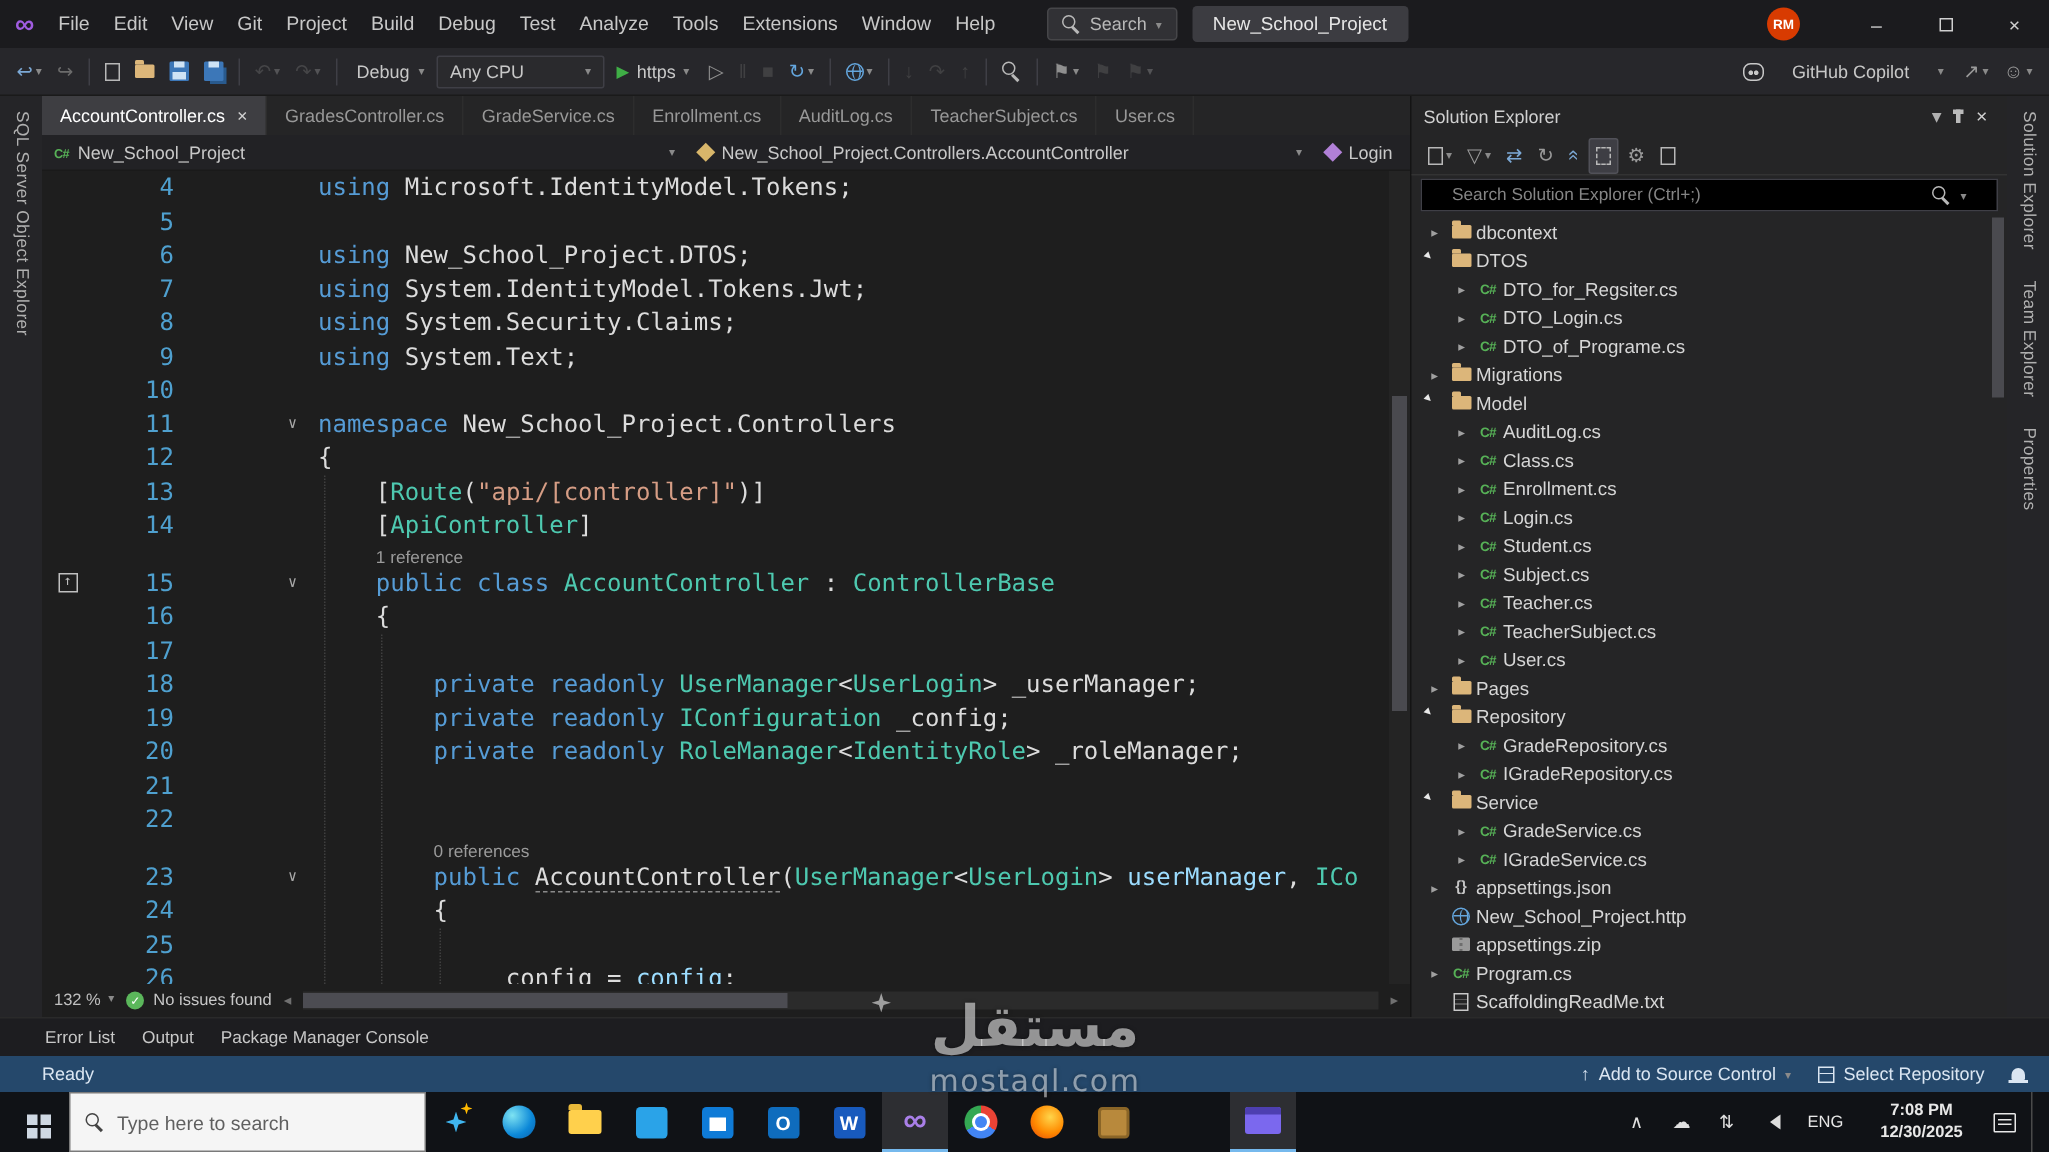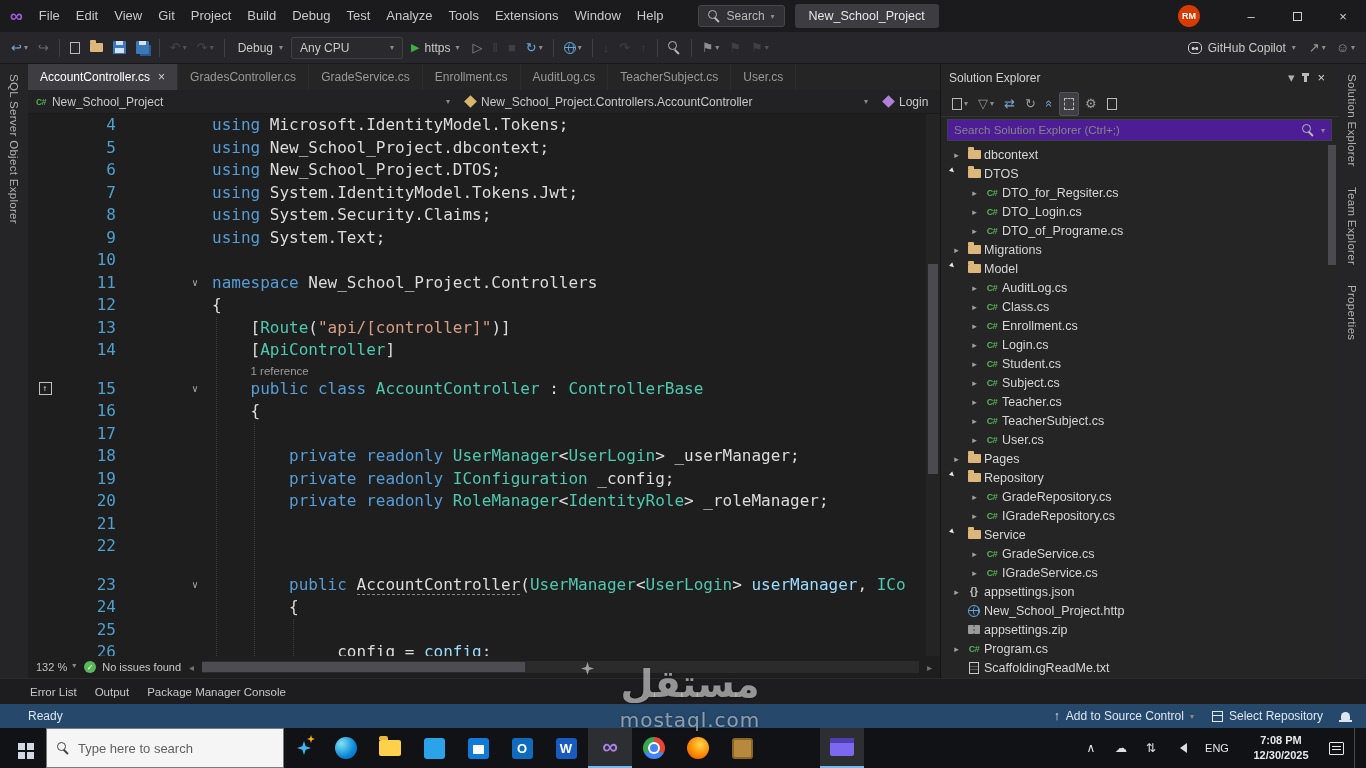--- a/index.html
+++ b/index.html
@@ -24,21 +24,21 @@
   .tbi{display:flex;align-items:center;gap:2px;padding:0 4px;height:24px;margin:0 1px;}
   .tbi-act{background:#3e3e44;border:1px solid #515158;border-radius:2px;}
   .tbi-dis{opacity:.45;}
   .gly{display:inline-block;font-size:13px;line-height:1;}
   .ddm{font-size:8px;color:#8a8a8a;}
   .tsep{width:1px;height:18px;background:#3f3f46;margin:0 5px;}
   .combo{display:flex;align-items:center;gap:6px;padding:0 8px;font-size:12px;color:#c8c8c8;}
   .combo.boxed{border:1px solid #3f3f46;background:#2a2a2d;height:22px;width:112px;justify-content:space-between;border-radius:2px;}
   .runbtn{display:flex;align-items:center;gap:5px;padding:0 8px;font-size:12px;color:#c8c8c8;}
   .play{color:#3fae46;font-size:11px;}
-  .copilot{display:flex;align-items:center;gap:6px;font-size:12px;color:#c8c8c8;padding:0 8px;}
+  .copilot{display:flex;align-items:center;gap:19px;font-size:12px;color:#c8c8c8;padding:0 8px;}
   .cop-ic{width:14px;height:12px;border:1.5px solid #c8c8c8;border-radius:5px;background:
     radial-gradient(circle at 35% 55%, #c8c8c8 1.3px, transparent 1.8px),
     radial-gradient(circle at 65% 55%, #c8c8c8 1.3px, transparent 1.8px);}
   .spacer{flex:1;}
 
   
   .content{flex:1;display:flex;min-height:0;}
   .vstrip{width:28px;background:#252528;display:flex;flex-direction:column;align-items:center;padding-top:10px;gap:20px;flex:0 0 28px;}
   .vlabel{writing-mode:vertical-rl;font-size:11.5px;color:#b0b0b0;letter-spacing:.3px;}
   .editor-col{flex:1;display:flex;flex-direction:column;min-width:0;background:#1e1e1e;}
@@ -87,21 +87,21 @@
   .hs-arrow{color:#707070;font-size:10px;}
   .hs-track{flex:1;height:12px;background:#2b2b2b;position:relative;}
   .hs-thumb{position:absolute;left:0;top:1px;bottom:1px;width:45%;background:#4c4c52;}
 
   
   .se{width:398px;flex:0 0 398px;background:#252526;border-left:1px solid #141414;display:flex;flex-direction:column;min-height:0;}
   .se-header{height:27px;display:flex;align-items:center;padding:0 8px;font-size:12px;color:#d0d0d0;flex:0 0 27px;}
   .se-header .tb-group{margin-left:auto;}
   .se-toolbar{height:26px;display:flex;align-items:center;padding:0 6px;border-bottom:1px solid #333;flex:0 0 26px;}
   .se-search{height:26px;display:flex;align-items:center;padding:2px 6px;flex:0 0 26px;}
-  .se-search-box{flex:1;height:22px;background:#4c1d95;border:1px solid #3f3f46;display:flex;align-items:center;padding:0 6px;gap:6px;}
+  .se-search-box{flex:1;height:22px;background:#000000;border:1px solid #3f3f46;display:flex;align-items:center;padding:0 20px;gap:6px;}
   .se-search-input{flex:1;background:transparent;border:none;outline:none;font-size:11.5px;color:#c8c8c8;font-family:"Liberation Sans",sans-serif;}
   .se-search-input::placeholder{color:#858585;}
   .se-tree{flex:1;position:relative;overflow:hidden;padding-top:2px;}
   .trow{height:19px;display:flex;align-items:center;font-size:12.5px;color:#d6d6d6;white-space:nowrap;}
   .tarrow{width:15px;flex:0 0 15px;font-size:9px;color:#a0a0a0;display:flex;justify-content:center;}
   .texp{color:#e8e8e8;}
   .texp,.tarrow span{display:inline-block;}
   .tarrow.texp{transform:rotate(45deg);}
   .ticon{width:20px;flex:0 0 20px;display:flex;align-items:center;justify-content:center;}
   .ic-cs{font-size:9px;font-weight:bold;color:#57b157;letter-spacing:-.5px;}
@@ -378,40 +378,40 @@
         </div>
         <div class="bc-seg bc-3">
           <span class="dia dia-purple"></span>
           <span>Login</span>
         </div>
       </div>
 
       <div class="code-area">
         <div>
             <div class="crow"><span class="gut"></span><span class="lnum">4</span><span class="fold"></span><span class="codetext"><span class="tok-k">using</span><span class="tok-p"> Microsoft.IdentityModel.Tokens;</span></span></div>
-            <div class="crow"><span class="gut"></span><span class="lnum">5</span><span class="fold"></span><span class="codetext"><span class="tok-k">using</span><span class="tok-p"> New_School_Project.dbcontext;</span></span></div>
+            <div class="crow"><span class="gut"></span><span class="lnum">5</span><span class="fold"></span></div>
             <div class="crow"><span class="gut"></span><span class="lnum">6</span><span class="fold"></span><span class="codetext"><span class="tok-k">using</span><span class="tok-p"> New_School_Project.DTOS;</span></span></div>
             <div class="crow"><span class="gut"></span><span class="lnum">7</span><span class="fold"></span><span class="codetext"><span class="tok-k">using</span><span class="tok-p"> System.IdentityModel.Tokens.Jwt;</span></span></div>
             <div class="crow"><span class="gut"></span><span class="lnum">8</span><span class="fold"></span><span class="codetext"><span class="tok-k">using</span><span class="tok-p"> System.Security.Claims;</span></span></div>
             <div class="crow"><span class="gut"></span><span class="lnum">9</span><span class="fold"></span><span class="codetext"><span class="tok-k">using</span><span class="tok-p"> System.Text;</span></span></div>
             <div class="crow"><span class="gut"></span><span class="lnum">10</span><span class="fold"></span><span class="codetext"></span></div>
             <div class="crow"><span class="gut"></span><span class="lnum">11</span><span class="fold"><span class="foldarrow">∨</span></span><span class="codetext"><span class="tok-k">namespace</span><span class="tok-p"> New_School_Project.Controllers</span></span></div>
             <div class="crow"><span class="gut"></span><span class="lnum">12</span><span class="fold"></span><span class="codetext"><span class="tok-p">{</span></span></div>
             <div class="crow"><span class="gut"></span><span class="lnum">13</span><span class="fold"></span><span class="codetext"><span class="tok-p">    [</span><span class="tok-ty">Route</span><span class="tok-p">(</span><span class="tok-s">"api/[controller]"</span><span class="tok-p">)]</span></span></div>
             <div class="crow"><span class="gut"></span><span class="lnum">14</span><span class="fold"></span><span class="codetext"><span class="tok-p">    [</span><span class="tok-ty">ApiController</span><span class="tok-p">]</span></span></div>
             <div class="crow lensrow"><span class="gut"></span><span class="lnum"></span><span class="fold"></span><span class="codetext"><span class="tok-p">    </span><span class="lens">1 reference</span></span></div>
             <div class="crow"><span class="gut"><span class="refic">↑</span></span><span class="lnum">15</span><span class="fold"><span class="foldarrow">∨</span></span><span class="codetext"><span class="tok-p">    </span><span class="tok-k">public</span><span class="tok-p"> </span><span class="tok-k">class</span><span class="tok-p"> </span><span class="tok-ty">AccountController</span><span class="tok-p"> : </span><span class="tok-ty">ControllerBase</span></span></div>
             <div class="crow"><span class="gut"></span><span class="lnum">16</span><span class="fold"></span><span class="codetext"><span class="tok-p">    {</span></span></div>
             <div class="crow"><span class="gut"></span><span class="lnum">17</span><span class="fold"></span><span class="codetext"></span></div>
             <div class="crow"><span class="gut"></span><span class="lnum">18</span><span class="fold"></span><span class="codetext"><span class="tok-p">        </span><span class="tok-k">private</span><span class="tok-p"> </span><span class="tok-k">readonly</span><span class="tok-p"> </span><span class="tok-ty">UserManager</span><span class="tok-p">&lt;</span><span class="tok-ty">UserLogin</span><span class="tok-p">&gt; _userManager;</span></span></div>
             <div class="crow"><span class="gut"></span><span class="lnum">19</span><span class="fold"></span><span class="codetext"><span class="tok-p">        </span><span class="tok-k">private</span><span class="tok-p"> </span><span class="tok-k">readonly</span><span class="tok-p"> </span><span class="tok-ty">IConfiguration</span><span class="tok-p"> _config;</span></span></div>
             <div class="crow"><span class="gut"></span><span class="lnum">20</span><span class="fold"></span><span class="codetext"><span class="tok-p">        </span><span class="tok-k">private</span><span class="tok-p"> </span><span class="tok-k">readonly</span><span class="tok-p"> </span><span class="tok-ty">RoleManager</span><span class="tok-p">&lt;</span><span class="tok-ty">IdentityRole</span><span class="tok-p">&gt; _roleManager;</span></span></div>
             <div class="crow"><span class="gut"></span><span class="lnum">21</span><span class="fold"></span><span class="codetext"></span></div>
             <div class="crow"><span class="gut"></span><span class="lnum">22</span><span class="fold"></span><span class="codetext"></span></div>
-            <div class="crow lensrow"><span class="gut"></span><span class="lnum"></span><span class="fold"></span></div>
+            <div class="crow lensrow"><span class="gut"></span><span class="lnum"></span><span class="fold"></span><span class="codetext"><span class="tok-p">        </span><span class="lens">0 references</span></span></div>
             <div class="crow"><span class="gut"></span><span class="lnum">23</span><span class="fold"><span class="foldarrow">∨</span></span><span class="codetext"><span class="tok-p">        </span><span class="tok-k">public</span><span class="tok-p"> </span><span class="tok-u">AccountController</span><span class="tok-p">(</span><span class="tok-ty">UserManager</span><span class="tok-p">&lt;</span><span class="tok-ty">UserLogin</span><span class="tok-p">&gt; </span><span class="tok-v">userManager</span><span class="tok-p">, </span><span class="tok-ty">ICo</span></span></div>
             <div class="crow"><span class="gut"></span><span class="lnum">24</span><span class="fold"></span><span class="codetext"><span class="tok-p">        {</span></span></div>
             <div class="crow"><span class="gut"></span><span class="lnum">25</span><span class="fold"></span></div>
             <div class="crow"><span class="gut"></span><span class="lnum">26</span><span class="fold"></span><span class="codetext"><span class="tok-p">            _config = </span><span class="tok-v">config</span><span class="tok-p">;</span></span></div>
           </div>
         <div class="iguide" style="left:188px;top:203px;"></div>
         <div class="iguide" style="left:226px;top:309px;"></div>
         <div class="iguide" style="left:265px;top:505px;"></div>
         <div class="vscroll">
           <div class="vthumb"></div>

